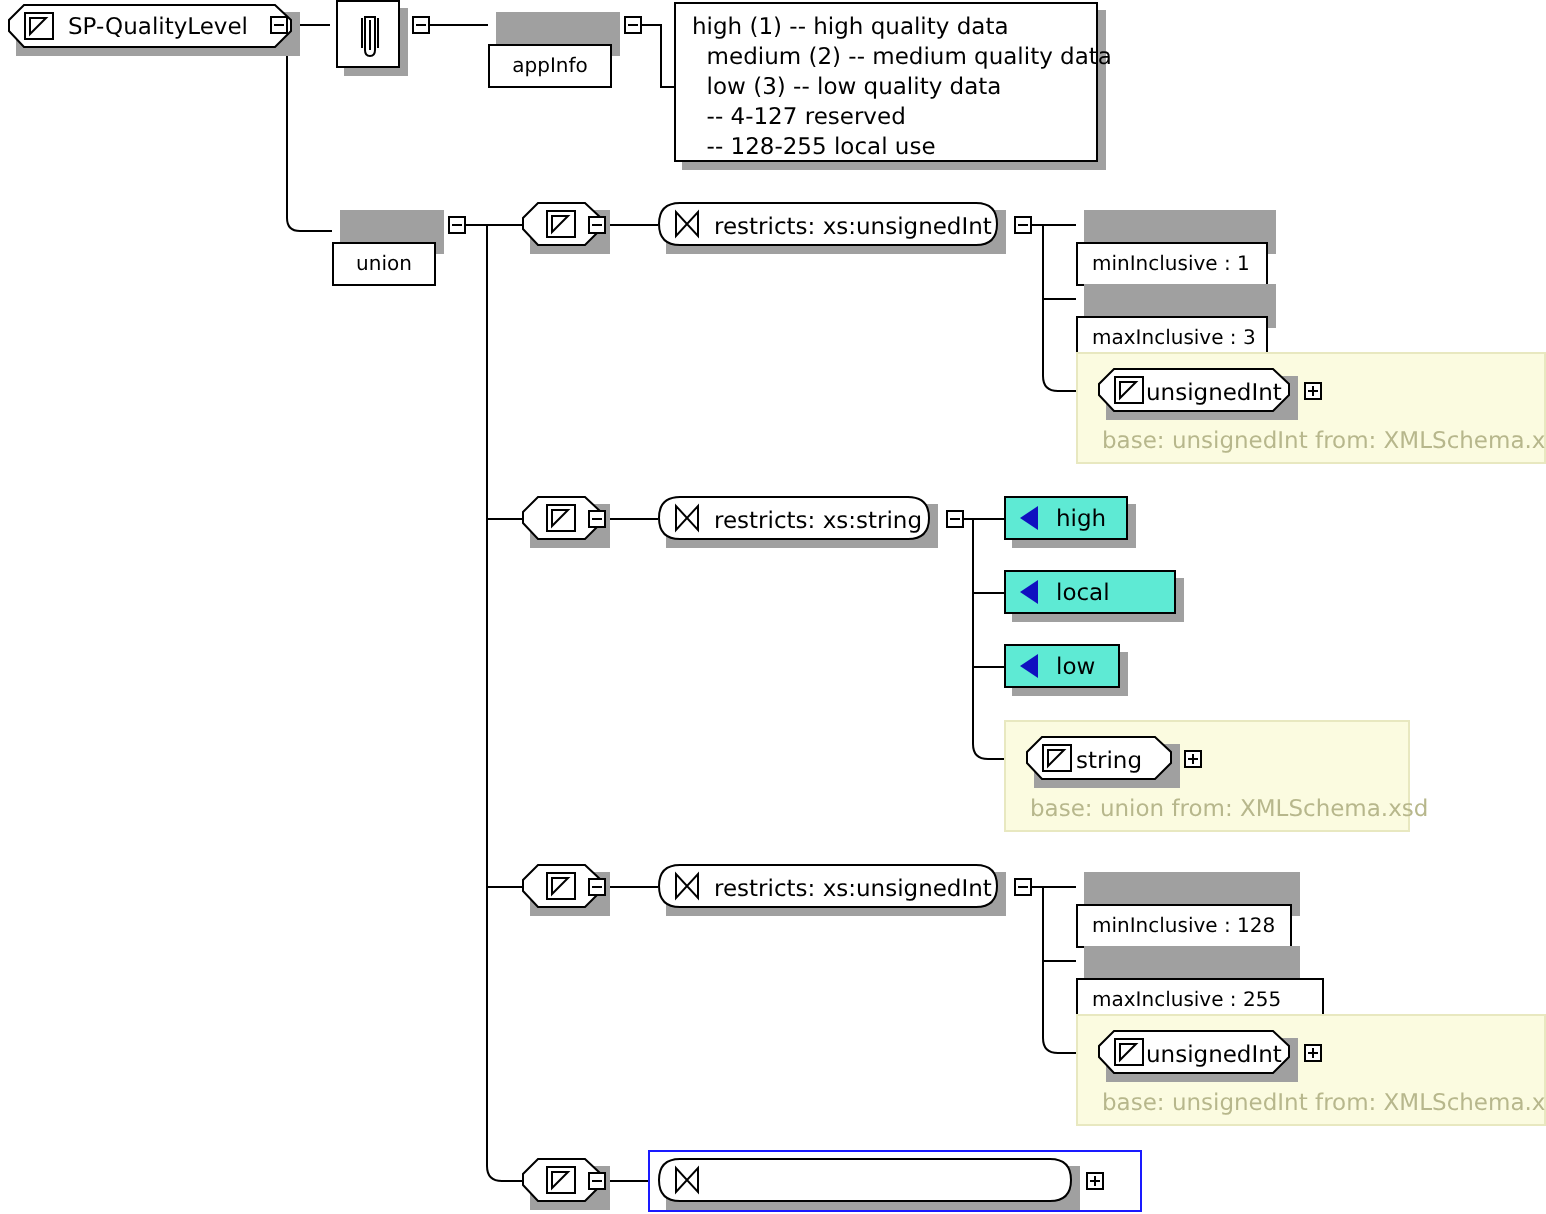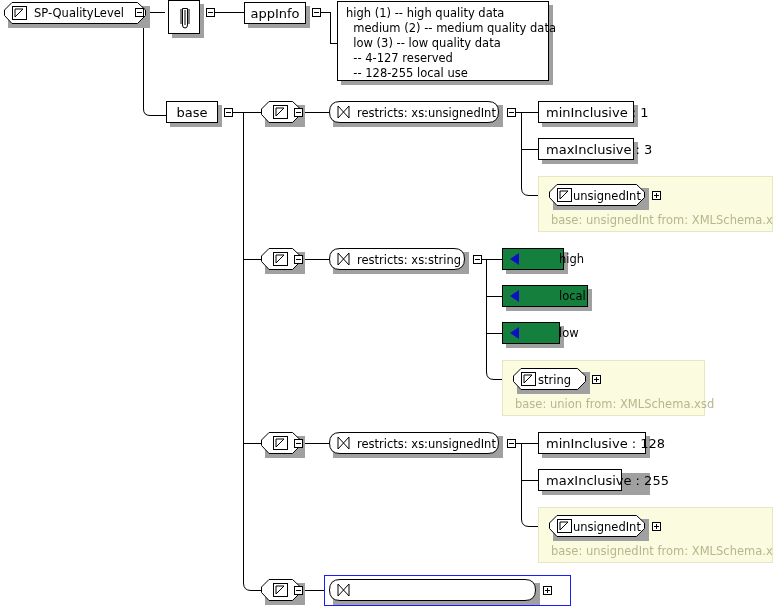--- a/index.html
+++ b/index.html
@@ -44,23 +44,24 @@
   .svgshape { position: absolute; overflow: visible; }
 
   
   .rectnode {
     position: absolute;
     box-sizing: border-box;
     background: #ffffff;
     border: 1px solid #000000;
     display: flex;
     align-items: center;
-    font-size: 13px;
+    font-size: 10px;
     color: #000000;
     white-space: nowrap;
+    margin-top: 20px;
   }
 
   
   .annobox {
     position: absolute;
     box-sizing: border-box;
     background: #ffffff;
     border: 1px solid #000000;
     font-size: 11.5px;
     line-height: 15px;
@@ -108,27 +109,26 @@
     position: absolute;
     font-size: 11.5px;
     color: #b7b78c;
     white-space: nowrap;
   }
 
   
   .enumnode {
     position: absolute;
     box-sizing: border-box;
-    background: #15803d;
+    background: #5eead4;
     border: 1px solid #000000;
     display: flex;
     align-items: center;
     font-size: 11.5px;
     white-space: nowrap;
-    gap: 31px;
   }
   .tri-left {
     width: 0; height: 0;
     border-top: 6px solid transparent;
     border-bottom: 6px solid transparent;
     border-right: 9px solid #1010c0;
     margin-left: 7px;
     flex: none;
   }
 
@@ -231,21 +231,21 @@
 
   <div class="shadow" style="left:341px; top:5px; width:212px; height:80px;"></div>
   <div class="annobox" style="left:337px; top:1px; width:212px; height:80px;"><span>high (1) -- high quality data
   medium (2) -- medium quality data
   low (3) -- low quality data
   -- 4-127 reserved
   -- 128-255 local use</span></div>
 
   <div class="shadow" style="left:170px; top:105px; width:52px; height:22px;"></div>
   <div class="rectnode" style="left:166px; top:101px; width:52px; height:22px; justify-content:center;">
-    <span class="lbl">base</span>
+    <span class="lbl">union</span>
   </div>
   <div class="toggle" style="left:224px; top:108px;"></div>
 
   <div class="shadow" style="left:265px; top:105px; width:40px; height:22px;"></div>
   <svg class="svgshape" style="left:261px; top:101px; width:40px; height:22px;">
     <polygon points="8,0.5 31.5,0.5 39.5,8 39.5,13.5 31.5,21.5 8,21.5 0.5,13.5 0.5,8" fill="#ffffff" stroke="#000000" stroke-width="1"></polygon>
     <rect x="12.5" y="4.5" width="14" height="13" fill="#ffffff" stroke="#000000" stroke-width="1"></rect>
     <polygon points="15,15 15,7 23,7" fill="#ffffff" stroke="#000000" stroke-width="1"></polygon>
   </svg>
   <div class="toggle" style="left:294px; top:108px;"></div>
@@ -339,21 +339,21 @@
   </svg>
   <div class="lbl" style="position:absolute; left:357px; top:437px; font-size:11.5px; color:#000; white-space:nowrap;">restricts: xs:unsignedInt</div>
   <div class="toggle" style="left:507px; top:439px;"></div>
 
   <div class="shadow" style="left:542px; top:436px; width:108px; height:22px;"></div>
   <div class="rectnode" style="left:538px; top:432px; width:108px; height:22px; padding-left:7px;">
     <span class="lbl">minInclusive : 128</span>
   </div>
 
   <div class="shadow" style="left:542px; top:473px; width:108px; height:22px;"></div>
-  <div class="rectnode" style="left:538px; top:469px; width:84px; height:22px; padding-left:7px;">
+  <div class="rectnode" style="left:538px; top:469px; width:124px; height:22px; padding-left:7px;">
     <span class="lbl">maxInclusive : 255</span>
   </div>
 
   <div class="basepanel" style="left:538px; top:507px; width:235px; height:56px;"></div>
   <div class="shadow" style="left:553px; top:519px; width:96px; height:22px;"></div>
   <svg class="svgshape" style="left:549px; top:515px; width:96px; height:22px;">
     <polygon points="8,0.5 87.5,0.5 95.5,8 95.5,13.5 87.5,21.5 8,21.5 0.5,13.5 0.5,8" fill="#ffffff" stroke="#000000" stroke-width="1"></polygon>
     <rect x="8.5" y="4.5" width="14" height="13" fill="#ffffff" stroke="#000000" stroke-width="1"></rect>
     <polygon points="11,15 11,7 19,7" fill="#ffffff" stroke="#000000" stroke-width="1"></polygon>
   </svg>

